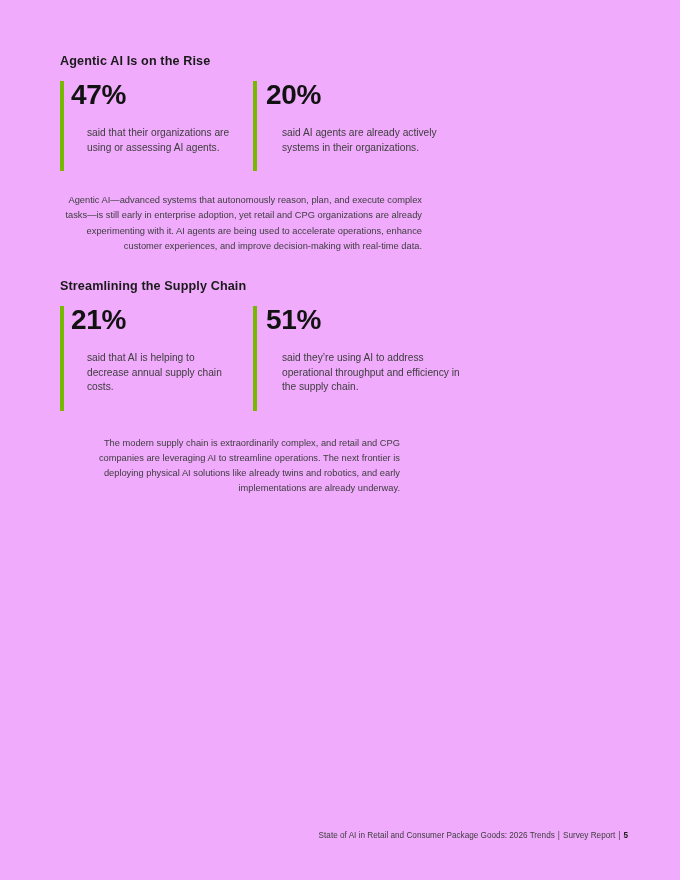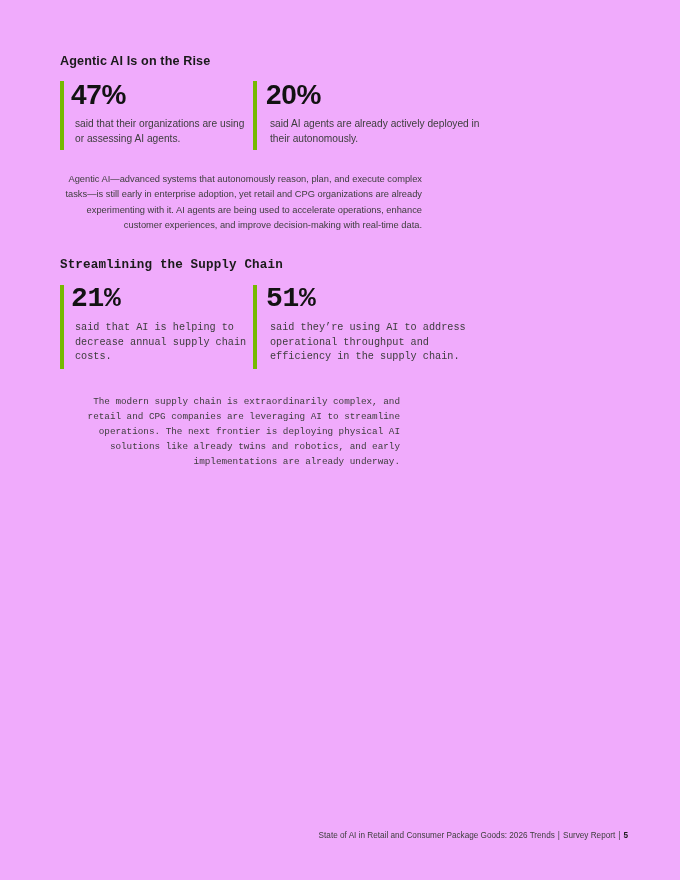--- a/index.html
+++ b/index.html
@@ -74,38 +74,38 @@
     line-height: 1.12;
     letter-spacing: -0.012em;
     margin: 0 7px 7px 0;
     white-space: nowrap;
   }
 
   .stat-caption {
     font-size: 10.2px;
     line-height: 1.42;
     color: #3d3d3d;
-    margin: 4px;
+    margin: 16px;
   }
 
   
   .body-paragraph {
     font-size: 9.3px;
     line-height: 1.62;
     color: #3d3d3d;
     margin: 22px 0 0 0;
     width: 362px;
     text-align: right;
   }
   .section-2 .body-paragraph {
     width: 340px;
     margin-top: 25px;
   }
 
-  .section-2 { margin-top: 34px; font-family: Liberation Mono, monospace; }
+  .section-2 { margin-top: 34px; }
   .section-2 .stat-block.col-1 { width: 193px; }
   .section-2 .stat-block.col-2 { width: 237px; }
 
   
   .footer {
     position: absolute;
     left: 0;
     right: 52px;
     top: 831px;
     text-align: right;
@@ -138,21 +138,21 @@
 
         <div class="stat-block col-1">
           <span class="stat-bar"></span>
           <div class="stat-value">47%</div>
           <p class="stat-caption">said that their organizations are using or assessing AI agents.</p>
         </div>
 
         <div class="stat-block col-2">
           <span class="stat-bar"></span>
           <div class="stat-value">20%</div>
-          <p class="stat-caption">said AI agents are already actively deployed in their autonomously.</p>
+          <p class="stat-caption">said AI agents are already actively systems in their organizations.</p>
         </div>
 
       </div>
 
       <p class="body-paragraph">Agentic AI—advanced systems that autonomously reason, plan, and execute complex tasks—is still early in enterprise adoption, yet retail and CPG organizations are already experimenting with it. AI agents are being used to accelerate operations, enhance customer experiences, and improve decision-making with real-time data.</p>
 
     </div>
 
     <div class="section section-2">
 

